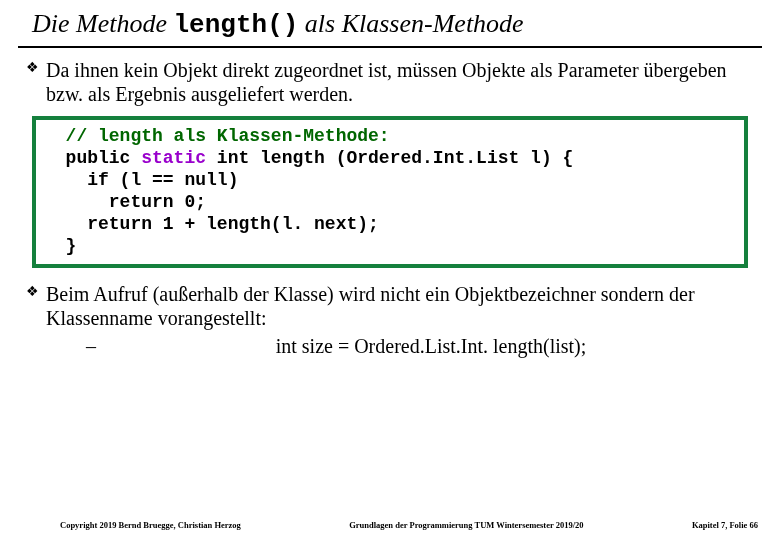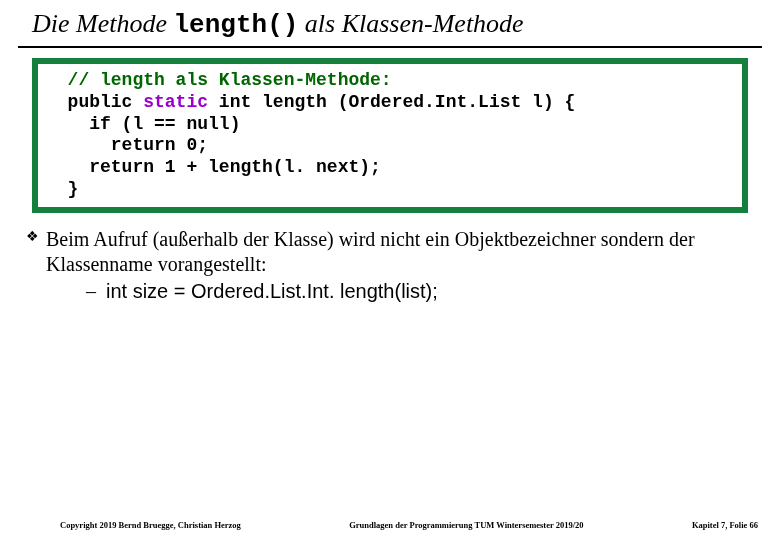--- a/index.html
+++ b/index.html
@@ -53,43 +53,44 @@
     left: 2px;
     top: 1px;
     font-size: 14px;
     color: #000;
     font-style: normal;
   }
   .mono-inline {
     font-family: "Courier New", Courier, monospace;
   }
   .codebox {
-    border: 6px solid #15803d;
+    border: 4px solid #15803d;
     margin: 6px 14px 14px 14px;
     padding: 6px 8px 6px 8px;
     font-family: "Courier New", Courier, monospace;
     font-weight: bold;
     font-size: 18px;
     line-height: 1.22;
     white-space: pre;
   }
   .c-comment { color: #006600; }
   .c-key     { color: #9900cc; }
   .c-plain   { color: #000; }
   .sub {
     list-style: none;
     padding-left: 40px;
     margin: 2px 0 0 0;
   }
   .sub > li {
     position: relative;
     padding-left: 20px;
-    font-family: Liberation Sans, sans-serif;
+    font-family: Liberation Serif, serif;
     font-size: 20px;
     line-height: 1.3;
+    text-align: center;
   }
   .sub > li::before {
     content: "\2013";
     position: absolute;
     left: 0;
     top: 0;
     font-family: "Times New Roman", Times, serif;
   }
   .footer {
     position: absolute;
@@ -112,20 +113,23 @@
 
 <div class="slide">
 
   <div class="title">
     <span>Die Methode </span><span class="mono">length()</span><span> als Klassen-Methode</span>
   </div>
 
   <hr class="hr">
 
   <ul class="bullets">
+    <li>
+      <span>Da ihnen kein Objekt direkt zugeordnet ist, müssen Objekte als Parameter übergeben bzw. als Ergebnis ausgeliefert werden.</span>
+    </li>
   </ul>
 
   <div class="codebox"><span class="c-comment">  // length als Klassen-Methode:</span>
 <span class="c-plain">  public </span><span class="c-key">static</span><span class="c-plain"> int length (Ordered.Int.List l) {</span>
 <span class="c-plain">    if (l == null)</span>
 <span class="c-plain">      return 0;</span>
 <span class="c-plain">    return 1 + length(l. next);</span>
 <span class="c-plain">  }</span></div>
 
   <ul class="bullets">

